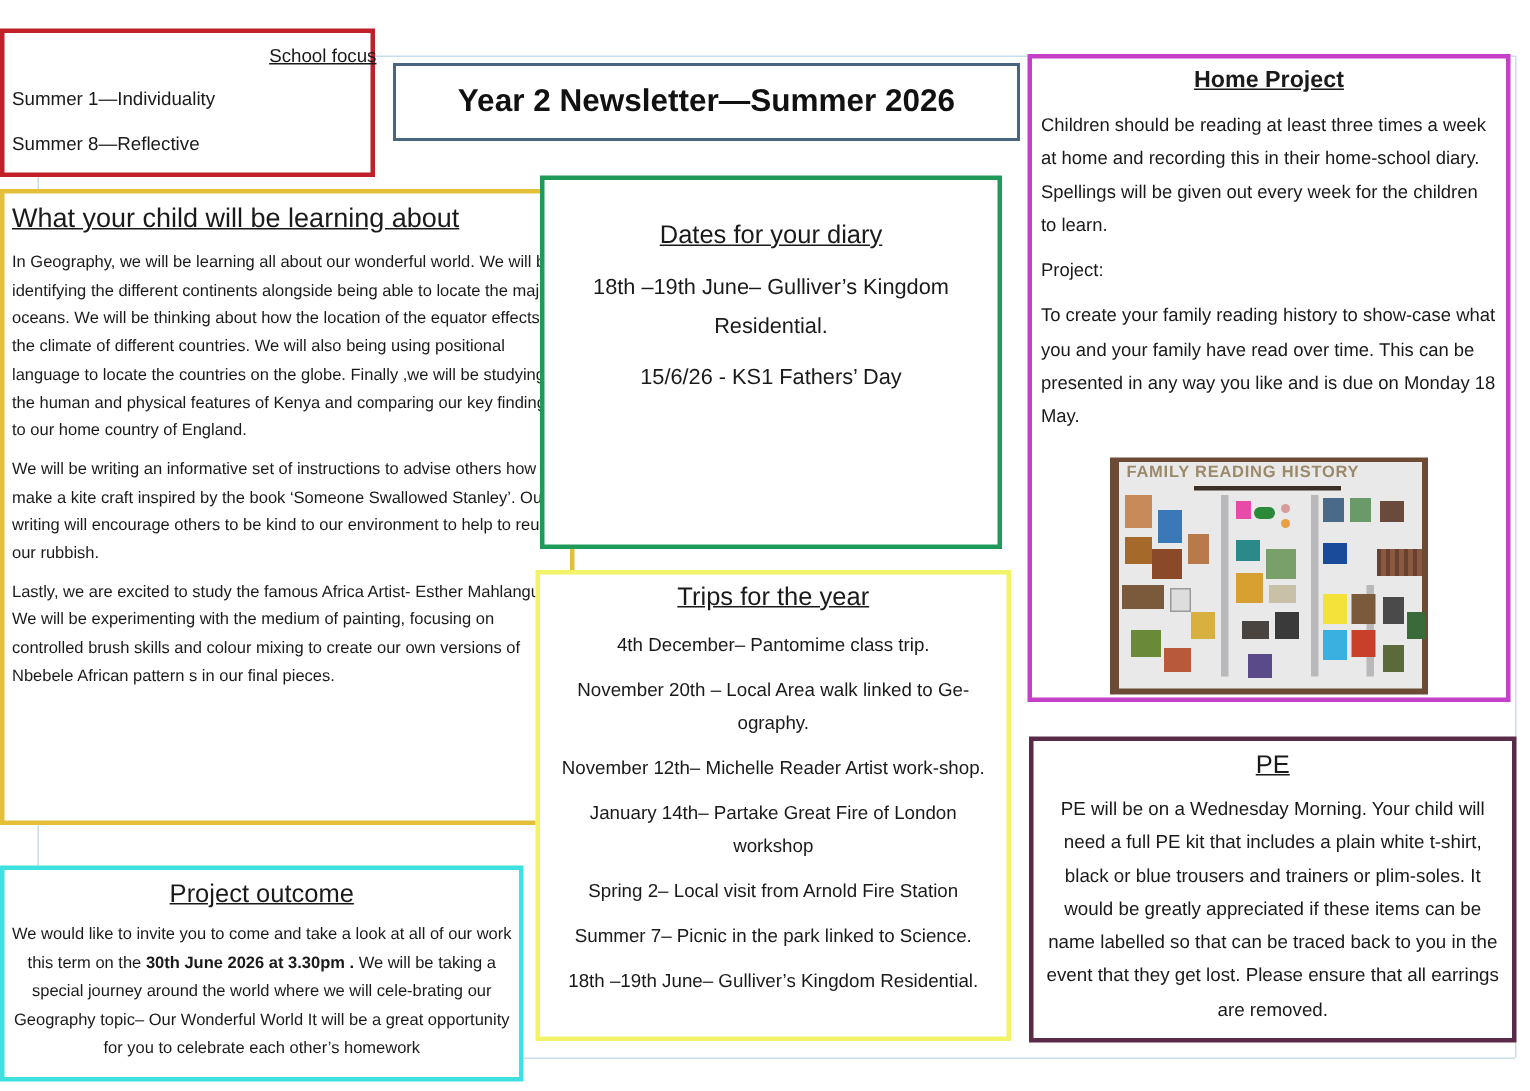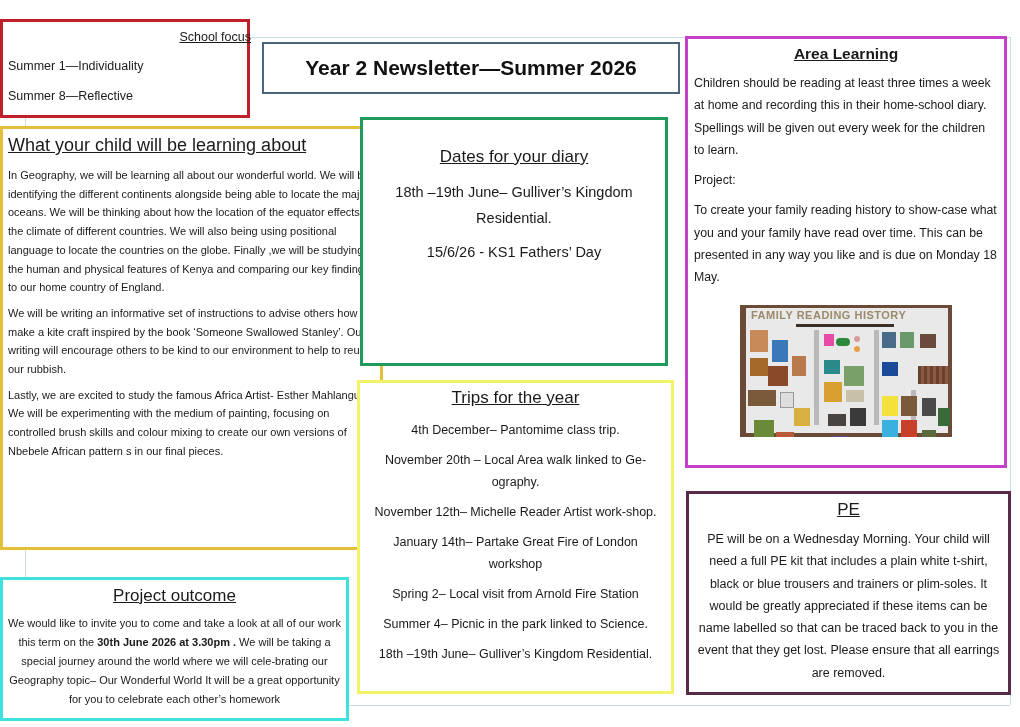--- a/index.html
+++ b/index.html
@@ -42,21 +42,21 @@
 
     
     #trips { left: 357px; top: 380px; width: 317px; height: 314px; border: 3px solid #f3f36a; text-align: center; padding-top: 5px; }
     #trips .h { font-size: 17px; text-decoration: underline; margin-bottom: 11px !important; }
     #trips .item { font-size: 12.5px; line-height: 22px; margin: 0 6px 8px !important; }
 
     
     #home { left: 685px; top: 36px; width: 322px; height: 432px; border: 3px solid #c63fc8; padding: 6px 6px 0 6px; }
     #home .h { font-size: 15.5px; font-weight: bold; text-decoration: underline; text-align: center; margin-bottom: 9px !important; }
     #home .para { font-size: 12.3px; line-height: 22.3px; margin-bottom: 8px !important; }
-    #home .photo { position: absolute; left: 52px; top: 266px; width: 212px; height: 132px; background: #6b4b36; overflow: hidden; text-align: right; }
+    #home .photo { position: absolute; left: 52px; top: 266px; width: 212px; height: 158px; background: #6b4b36; overflow: hidden; text-align: right; }
     .photo .board { position: absolute; left: 6px; top: 3px; right: 4px; bottom: 4px; background: #e9e9ea; }
     .photo .ptitle { position: absolute; left: 5px; top: 1px; font-size: 11px; font-weight: bold; color: #9a8a6a; letter-spacing: 0.5px; white-space: nowrap; }
     .photo .bar { position: absolute; left: 50px; top: 16px; width: 98px; height: 3px; background: #3a3028; }
     .photo .col { position: absolute; top: 22px; bottom: 8px; width: 5px; background: #b9b9bb; }
     .photo .bk { position: absolute; }
 
     
     #pe { left: 686px; top: 491px; width: 325px; height: 204px; border: 3px solid #5a2b48; text-align: center; padding-top: 6px; }
     #pe .h { font-size: 17px; text-decoration: underline; margin-bottom: 8px !important; }
     #pe .para { font-size: 12.5px; line-height: 22.3px; margin: 0 4px !important; }
@@ -97,26 +97,26 @@
   <p class="item">15/6/26 - KS1 Fathers’ Day</p>
 </div>
 
 <div class="box" id="trips">
   <p class="h">Trips for the year</p>
   <p class="item">4th December– Pantomime class trip.</p>
   <p class="item">November 20th – Local Area walk linked to Ge-ography.</p>
   <p class="item">November 12th– Michelle Reader Artist work-shop.</p>
   <p class="item">January 14th– Partake Great Fire of London workshop</p>
   <p class="item">Spring 2– Local visit from Arnold Fire Station</p>
-  <p class="item">Summer 4– Picnic in the park linked to Science.</p>
+  <p class="item">Summer 7– Picnic in the park linked to Science.</p>
   <p class="item">18th –19th June– Gulliver’s Kingdom Residential.</p>
 </div>
 
 <div class="box" id="home">
-  <p class="h">Area Learning</p>
+  <p class="h">Home Project</p>
   <p class="para">Children should be reading at least three times a week at home and recording this in their home-school diary. Spellings will be given out every week for the children to learn.</p>
   <p class="para">Project:</p>
   <p class="para">To create your family reading history to show-case what you and your family have read over time. This can be presented in any way you like and is due on Monday 18 May.</p>
 
   <div class="photo">
     <div class="board">
       <div class="ptitle">FAMILY   READING   HISTORY</div>
       <div class="bar"></div>
       <div class="col" style="left:68px;"></div>
       <div class="col" style="left:128px;"></div>

